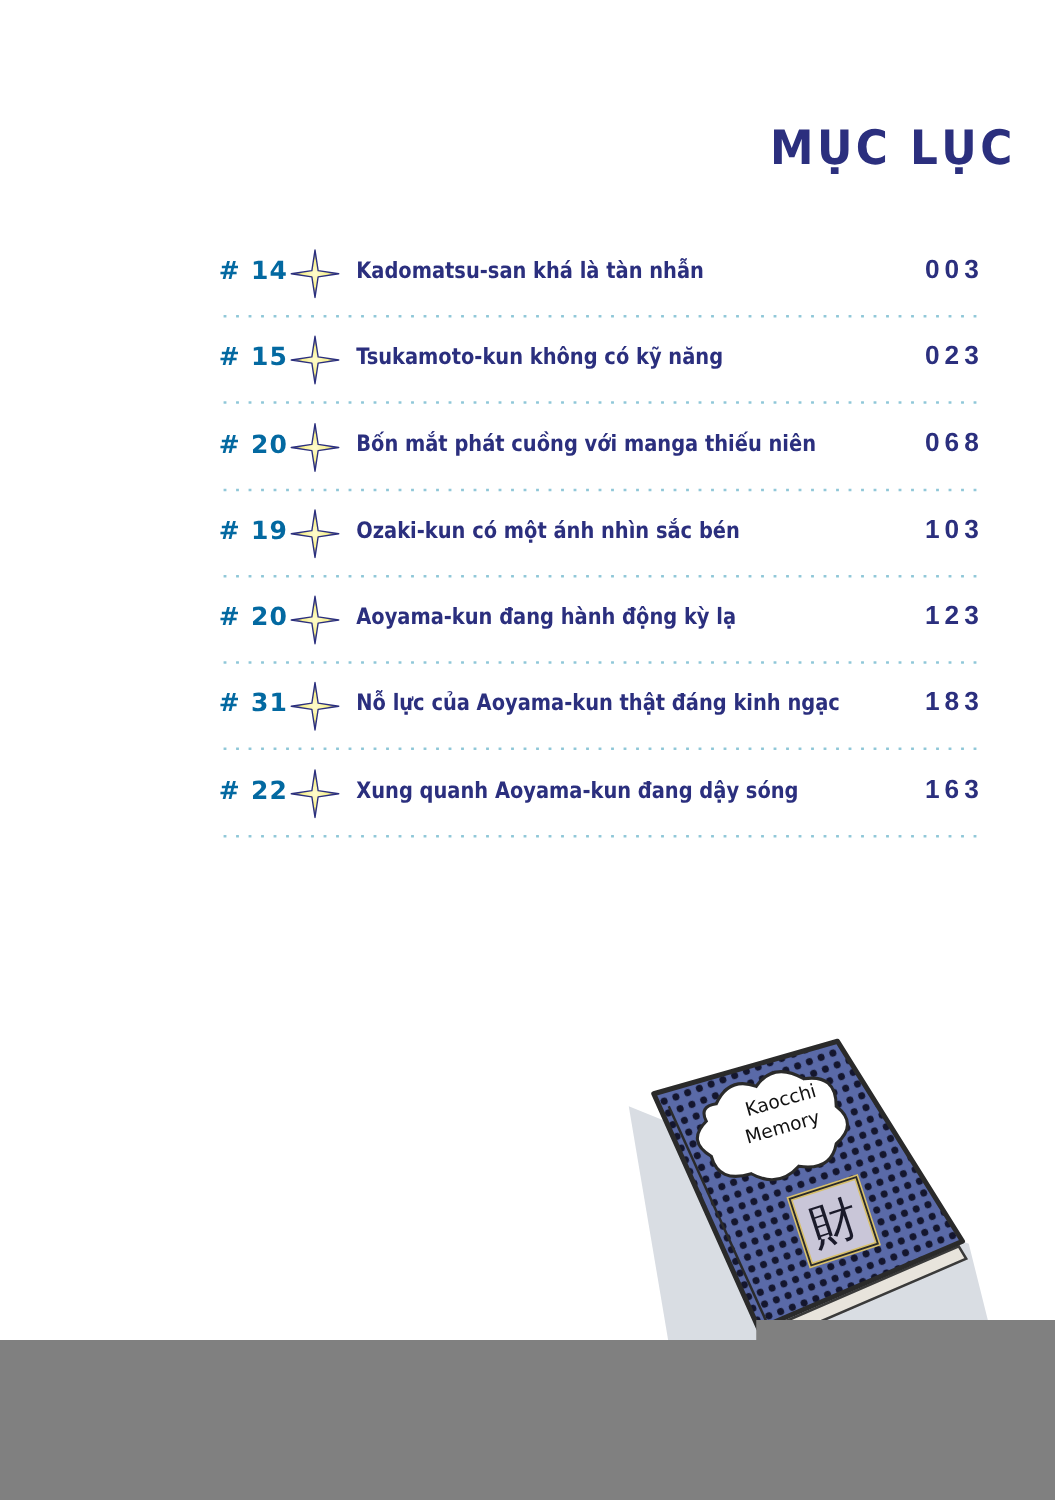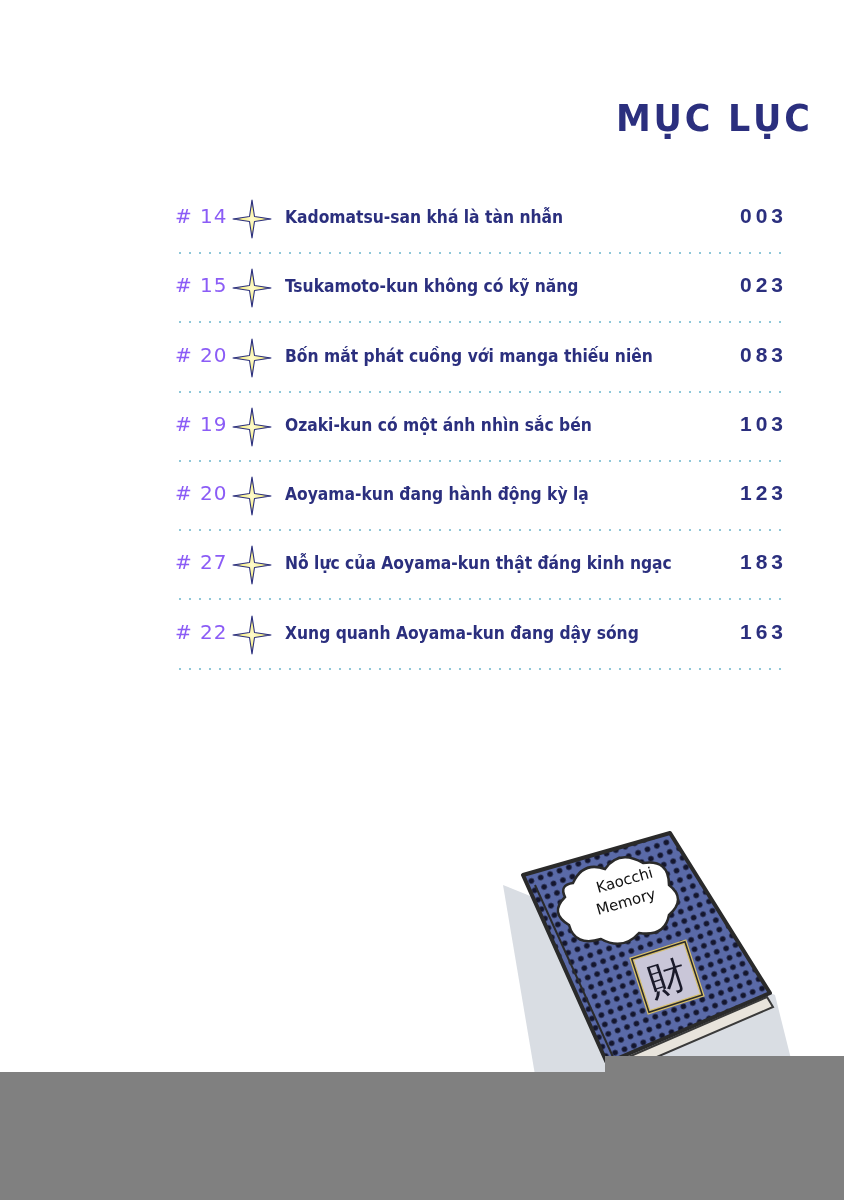--- a/index.html
+++ b/index.html
@@ -2,22 +2,22 @@
 <html><head>
 <meta charset="utf-8">
 <style>
   html, body { margin:0; padding:0; }
   body { width:844px; height:1200px; background:#ffffff; position:relative; overflow:hidden;
          font-family:"DejaVu Sans", sans-serif; color:#2b2f7e; }
   .title { position:absolute; left:616px; top:96px; font-family:"DejaVu Sans", sans-serif;
            font-weight:bold; font-size:38px; letter-spacing:3px; color:#2b2f7e; transform:scaleX(0.92); transform-origin:left; }
   .toc { position:absolute; left:175px; top:196px; width:612px; }
   .row { position:relative; height:69.3px; }
-  .num { position:absolute; left:0; top:8px; font-family:"DejaVu Sans", sans-serif; font-weight:400;
-         font-size:20px; color:#8b5cf6; letter-spacing:1px; }
+  .num { position:absolute; left:0; top:8px; font-family:"DejaVu Sans", sans-serif; font-weight:700;
+         font-size:20px; color:#0369a1; letter-spacing:1px; }
   .star { position:absolute; left:57px; top:3px; width:40px; height:40px; }
   .chap { position:absolute; left:110px; top:10px; font-size:18px; font-weight:bold;
           font-family:"DejaVu Sans Condensed","DejaVu Sans", sans-serif; color:#2b2f7e; white-space:nowrap; transform:scaleX(0.96); transform-origin:left; }
   .page { position:absolute; right:0; top:8px; font-family:Liberation Sans, sans-serif; font-weight:900;
           font-size:21px; letter-spacing:4px; color:#2b2f7e; }
   .dots { position:absolute; left:0; right:0; top:56px; height:2px;
           background-image:radial-gradient(circle, #8fc7d8 1px, transparent 1.3px);
           background-size:10px 2px; background-repeat:repeat-x; }
   .book { position:absolute; left:495px; top:825px; width:300px; height:250px; }
   .graybar { position:absolute; left:0; top:1072px; width:844px; height:128px; background:#808080; }
@@ -72,21 +72,21 @@
       <defs>
         <radialGradient id="sg" cx="50%" cy="50%" r="50%">
           <stop offset="0%" stop-color="#fffbd0"></stop>
           <stop offset="55%" stop-color="#f7f08a"></stop>
           <stop offset="100%" stop-color="#2b2f7e"></stop>
         </radialGradient>
       </defs>
       <path d="M20 1 L22.5 17.5 L39 20 L22.5 22.5 L20 39 L17.5 22.5 L1 20 L17.5 17.5 Z" fill="url(#sg)" stroke="#2b2f7e" stroke-width="1.1" stroke-linejoin="round"></path>
     </svg>
     <span class="chap">Bốn mắt phát cuồng với manga thiếu niên</span>
-    <span class="page">083</span>
+    <span class="page">068</span>
     <div class="dots"></div>
   </div>
 
   <div class="row">
     <span class="num"># 19</span>
     <svg class="star" viewBox="0 0 40 40">
       <defs>
         <radialGradient id="sg" cx="50%" cy="50%" r="50%">
           <stop offset="0%" stop-color="#fffbd0"></stop>
           <stop offset="55%" stop-color="#f7f08a"></stop>
@@ -111,21 +111,21 @@
         </radialGradient>
       </defs>
       <path d="M20 1 L22.5 17.5 L39 20 L22.5 22.5 L20 39 L17.5 22.5 L1 20 L17.5 17.5 Z" fill="url(#sg)" stroke="#2b2f7e" stroke-width="1.1" stroke-linejoin="round"></path>
     </svg>
     <span class="chap">Aoyama-kun đang hành động kỳ lạ</span>
     <span class="page">123</span>
     <div class="dots"></div>
   </div>
 
   <div class="row">
-    <span class="num"># 27</span>
+    <span class="num"># 31</span>
     <svg class="star" viewBox="0 0 40 40">
       <defs>
         <radialGradient id="sg" cx="50%" cy="50%" r="50%">
           <stop offset="0%" stop-color="#fffbd0"></stop>
           <stop offset="55%" stop-color="#f7f08a"></stop>
           <stop offset="100%" stop-color="#2b2f7e"></stop>
         </radialGradient>
       </defs>
       <path d="M20 1 L22.5 17.5 L39 20 L22.5 22.5 L20 39 L17.5 22.5 L1 20 L17.5 17.5 Z" fill="url(#sg)" stroke="#2b2f7e" stroke-width="1.1" stroke-linejoin="round"></path>
     </svg>

